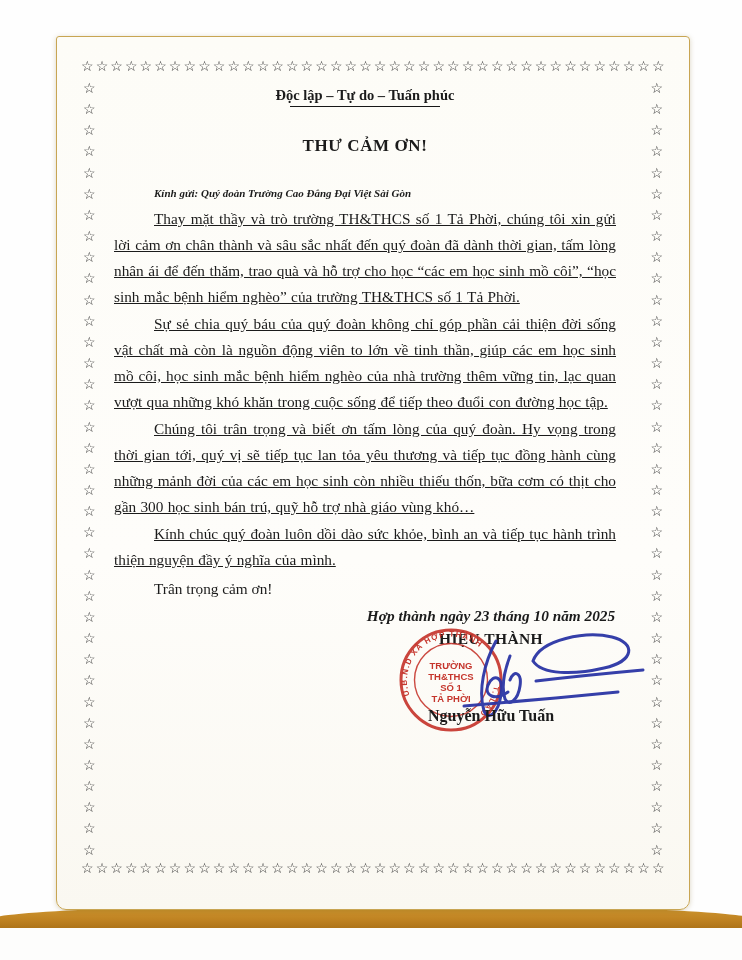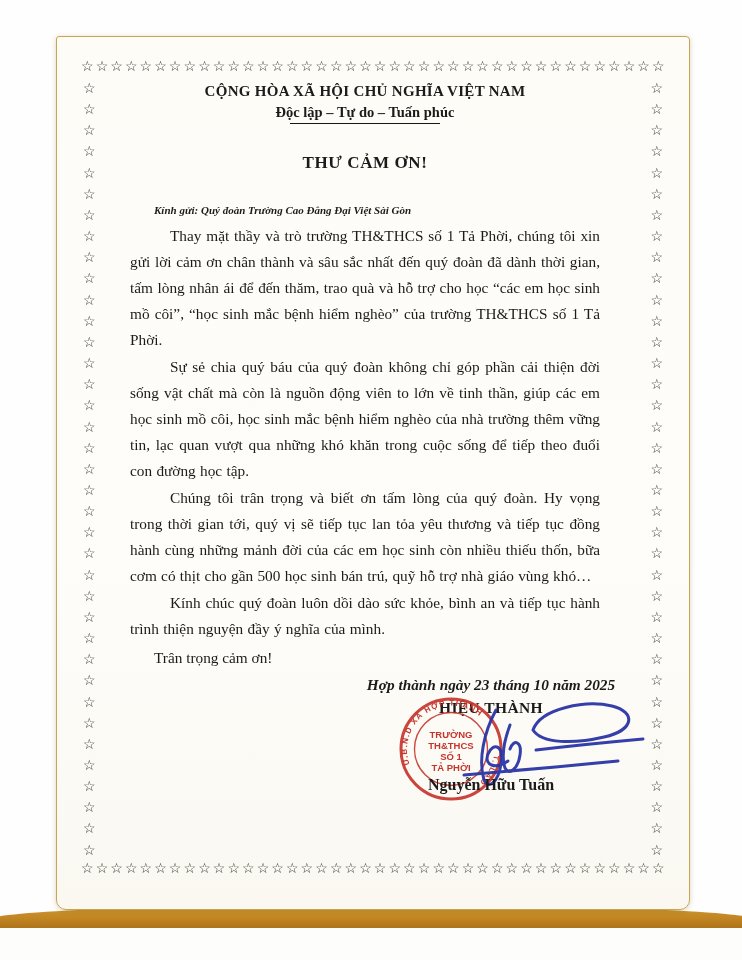--- a/index.html
+++ b/index.html
@@ -38,21 +38,21 @@
   .content{position:absolute;left:57px;top:46px;width:502px;}
 
   .nat-line1{text-align:center;font-weight:bold;font-size:15px;letter-spacing:.3px;}
   .nat-line2{text-align:center;font-weight:bold;font-size:14.5px;margin-top:4px;}
   .motto-underline{width:150px;border-bottom:1.6px solid #171717;margin:2px auto 0;}
 
   .letter-title{text-align:center;font-weight:bold;font-size:17px;letter-spacing:.6px;margin-top:29px;}
 
   .salutation{margin-top:25px;padding-left:40px;font-weight:bold;font-style:italic;font-size:11px;line-height:24px;}
 
-  .body-par{margin:1px 16px;text-indent:40px;text-align:justify;font-size:15.3px;line-height:26px;word-spacing:.5px;}
+  .body-par{margin:1px 0;text-indent:40px;text-align:justify;font-size:15.3px;line-height:26px;word-spacing:.5px;text-decoration:underline;}
   .closing{padding-left:40px;font-size:15.3px;line-height:26px;margin-top:3px;}
 
   .sign-block{width:250px;margin:3px 0 0 auto;text-align:center;position:relative;}
   .dateline{font-weight:bold;font-style:italic;font-size:15.3px;line-height:22px;}
   .signer-title{font-weight:bold;font-size:15.5px;letter-spacing:.4px;line-height:20px;margin-top:2px;}
   .sig-area{position:relative;height:56px;}
   .stamp-svg{position:absolute;left:32px;top:-22px;width:106px;height:106px;}
   .signature-svg{position:absolute;left:72px;top:-20px;width:208px;height:96px;}
   .signer-name{position:relative;font-weight:bold;font-size:16px;line-height:22px;z-index:3;}
 </style>
@@ -224,31 +224,30 @@
         <span>☆</span>
         <span>☆</span>
         <span>☆</span>
         <span>☆</span>
         <span>☆</span>
         <span>☆</span>
       </div>
 
     <div class="content">
 
-      <div class="nat-line1">CỘNG HÒA XÃ HỘI CHỦ NGHĨA VIỆT NAM</div>
       <div class="nat-line2">Độc lập – Tự do – Tuấn phúc</div>
       <div class="motto-underline"></div>
 
       <div class="letter-title">THƯ CẢM ƠN!</div>
 
       <div class="salutation">Kính gửi: Quý đoàn Trường Cao Đẳng Đại Việt Sài Gòn</div>
 
       <p class="body-par">Thay mặt thầy và trò trường TH&amp;THCS số 1 Tả Phời, chúng tôi xin gửi lời cảm ơn chân thành và sâu sắc nhất đến quý đoàn đã dành thời gian, tấm lòng nhân ái để đến thăm, trao quà và hỗ trợ cho học “các em học sinh mồ côi”, “học sinh mắc bệnh hiểm nghèo” của trường TH&amp;THCS số 1 Tả Phời.</p>
       <p class="body-par">Sự sẻ chia quý báu của quý đoàn không chỉ góp phần cải thiện đời sống vật chất mà còn là nguồn động viên to lớn về tinh thần, giúp các em học sinh mồ côi, học sinh mắc bệnh hiểm nghèo của nhà trường thêm vững tin, lạc quan vượt qua những khó khăn trong cuộc sống để tiếp theo đuổi con đường học tập.</p>
-      <p class="body-par">Chúng tôi trân trọng và biết ơn tấm lòng của quý đoàn. Hy vọng trong thời gian tới, quý vị sẽ tiếp tục lan tỏa yêu thương và tiếp tục đồng hành cùng những mảnh đời của các em học sinh còn nhiều thiếu thốn, bữa cơm có thịt cho gần 500 học sinh bán trú, quỹ hỗ trợ nhà giáo vùng khó…</p>
+      <p class="body-par">Chúng tôi trân trọng và biết ơn tấm lòng của quý đoàn. Hy vọng trong thời gian tới, quý vị sẽ tiếp tục lan tỏa yêu thương và tiếp tục đồng hành cùng những mảnh đời của các em học sinh còn nhiều thiếu thốn, bữa cơm có thịt cho gần 300 học sinh bán trú, quỹ hỗ trợ nhà giáo vùng khó…</p>
       <p class="body-par">Kính chúc quý đoàn luôn dồi dào sức khỏe, bình an và tiếp tục hành trình thiện nguyện đầy ý nghĩa của mình.</p>
 
       <div class="closing">Trân trọng cảm ơn!</div>
 
       <div class="sign-block">
         <div class="dateline">Hợp thành ngày 23 tháng 10 năm 2025</div>
         <div class="signer-title">HIỆU THÀNH</div>
 
         <div class="sig-area">
 

